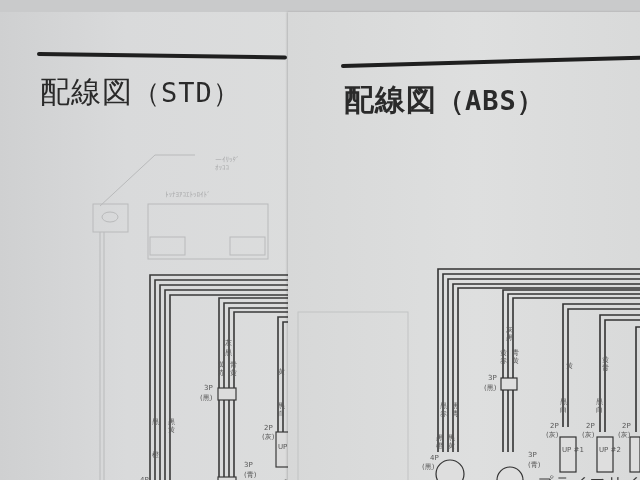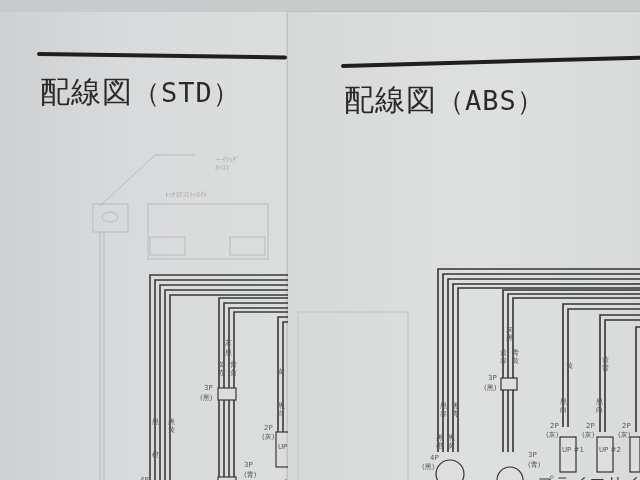--- a/index.html
+++ b/index.html
@@ -84,21 +84,21 @@
     <text class="lbl" x="262" y="427">(灰)</text>
     <text class="lbl" x="278" y="437">UP #1</text>
     <text class="lbl" x="140" y="470">4P</text>
     <text class="lbl" x="132" y="479">(黒)</text>
     <text class="big" x="272" y="480">プラ</text>
   </svg>
 </div>
 
 <div class="page" id="page-right">
   <div class="rule" style="left:53px;top:52px;width:305px;transform:rotate(-1.6deg);transform-origin:left center;"></div>
-  <div class="title" style="left:56px;top:68px;">
+  <div class="title" style="left:56px;top:68px;font-weight:bold;">
     <span>配線図</span><span class="paren">（ABS）</span>
   </div>
 
   <svg width="352" height="480">
     <g stroke="#c2c3c4" fill="none" stroke-width="1">
       <rect x="10" y="300" width="110" height="180"></rect>
     </g>
     <g stroke="#333" stroke-width="1.6" fill="none">
 
       <path d="M150 440 V257 H352"></path>

